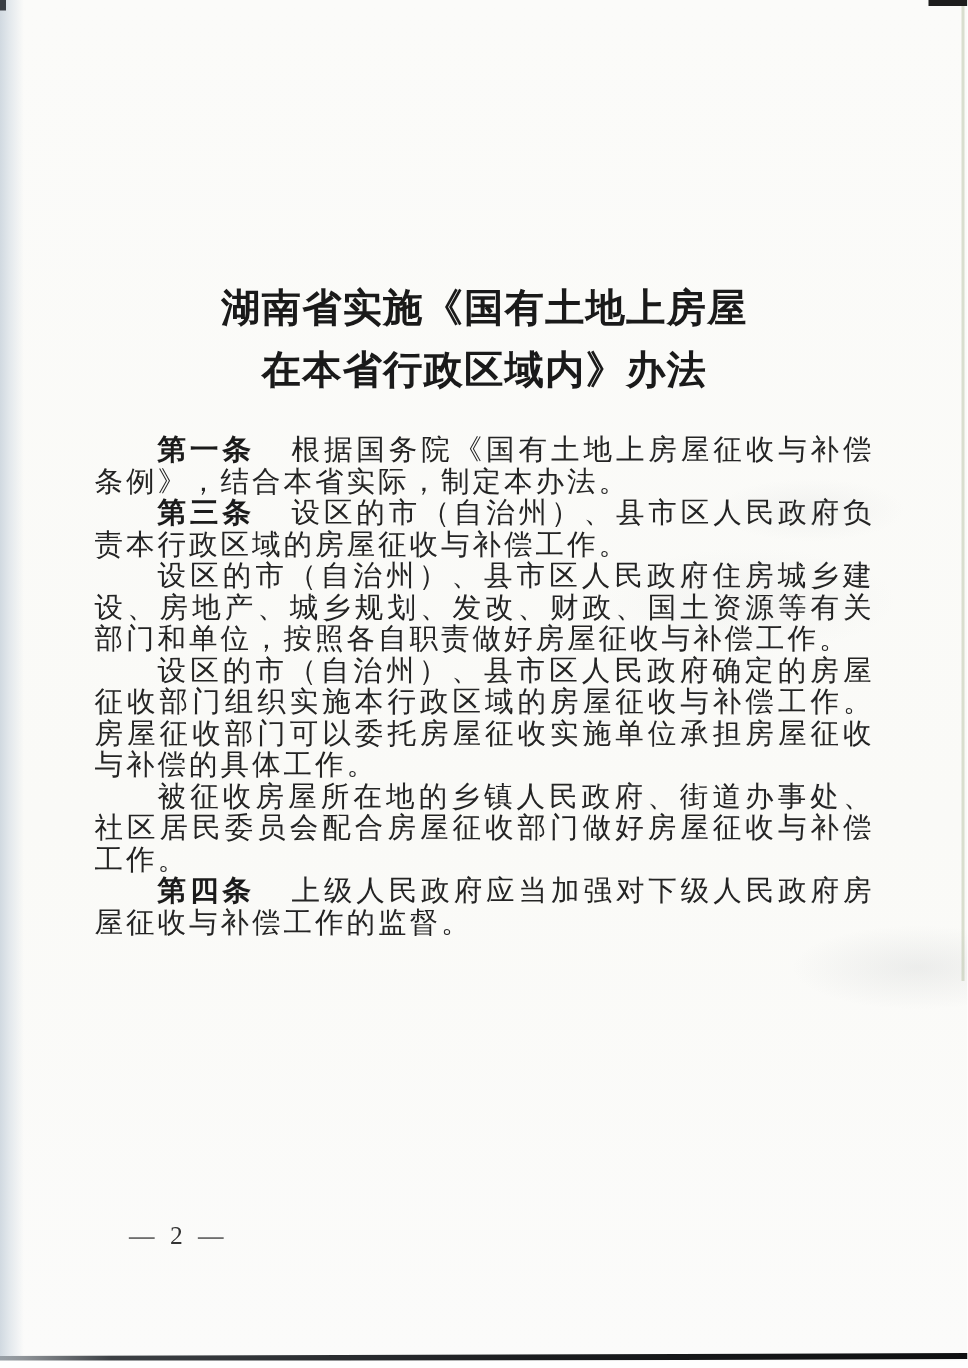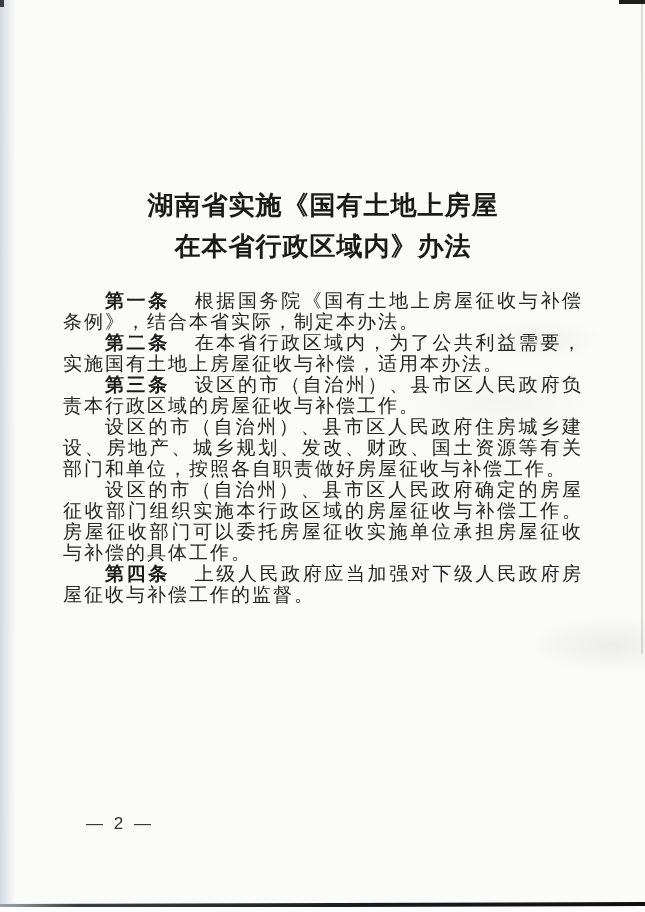--- a/index.html
+++ b/index.html
@@ -10,21 +10,21 @@
   .scan-page {
     position: relative;
     width: 645px;
     height: 912px;
     overflow: hidden;
     background:
       radial-gradient(ellipse 120px 40px at 612px 645px, rgba(150,155,160,0.14), rgba(150,155,160,0) 70%),
       radial-gradient(ellipse 90px 30px at 540px 340px, rgba(160,165,170,0.10), rgba(160,165,170,0) 70%),
       radial-gradient(ellipse 140px 50px at 500px 400px, rgba(160,165,170,0.08), rgba(160,165,170,0) 70%),
       linear-gradient(to bottom, #fbfbf9 0%, #fafaf7 60%, #fbfbfa 100%);
-    font-family: Liberation Sans, sans-serif;
+    font-family: Liberation Serif, serif;
     color: #222222;
   }
   
   .edge-left {
     position: absolute;
     left: 0; top: 0;
     width: 16px; height: 100%;
     background: linear-gradient(to right, #c9d3dc 0%, #dfe5ea 40%, rgba(250,250,248,0) 100%);
     opacity: 0.85;
   }
@@ -120,36 +120,36 @@
     <span>湖南省实施《国有土地上房屋</span><br>
     <span>在本省行政区域内》办法</span>
   </h1>
 
   <div class="doc-body">
     <p>
       <b class="article-label">第一条</b>
       <span>根据国务院《国有土地上房屋征收与补偿条例》，结合本省实际，制定本办法。</span>
     </p>
     <p>
-      <b class="article-label">第二条</b>
-      <span>在本省行政区域内，为了公共利益需要，实施国有土地上房屋征收与补偿，适用本办法。</span>
-    </p>
-    <p>
       <b class="article-label">第三条</b>
       <span>设区的市（自治州）、县市区人民政府负责本行政区域的房屋征收与补偿工作。</span>
     </p>
     <p>
       <b class="article-label"></b>
       <span>设区的市（自治州）、县市区人民政府住房城乡建设、房地产、城乡规划、发改、财政、国土资源等有关部门和单位，按照各自职责做好房屋征收与补偿工作。</span>
     </p>
     <p>
       <b class="article-label"></b>
       <span>设区的市（自治州）、县市区人民政府确定的房屋征收部门组织实施本行政区域的房屋征收与补偿工作。房屋征收部门可以委托房屋征收实施单位承担房屋征收与补偿的具体工作。</span>
     </p>
     <p>
+      <b class="article-label"></b>
+      <span>被征收房屋所在地的乡镇人民政府、街道办事处、社区居民委员会配合房屋征收部门做好房屋征收与补偿工作。</span>
+    </p>
+    <p>
       <b class="article-label">第四条</b>
       <span>上级人民政府应当加强对下级人民政府房屋征收与补偿工作的监督。</span>
     </p>
   </div>
 
   <div class="page-number">— 2 —</div>
 
 </div>
 
 </body></html>

